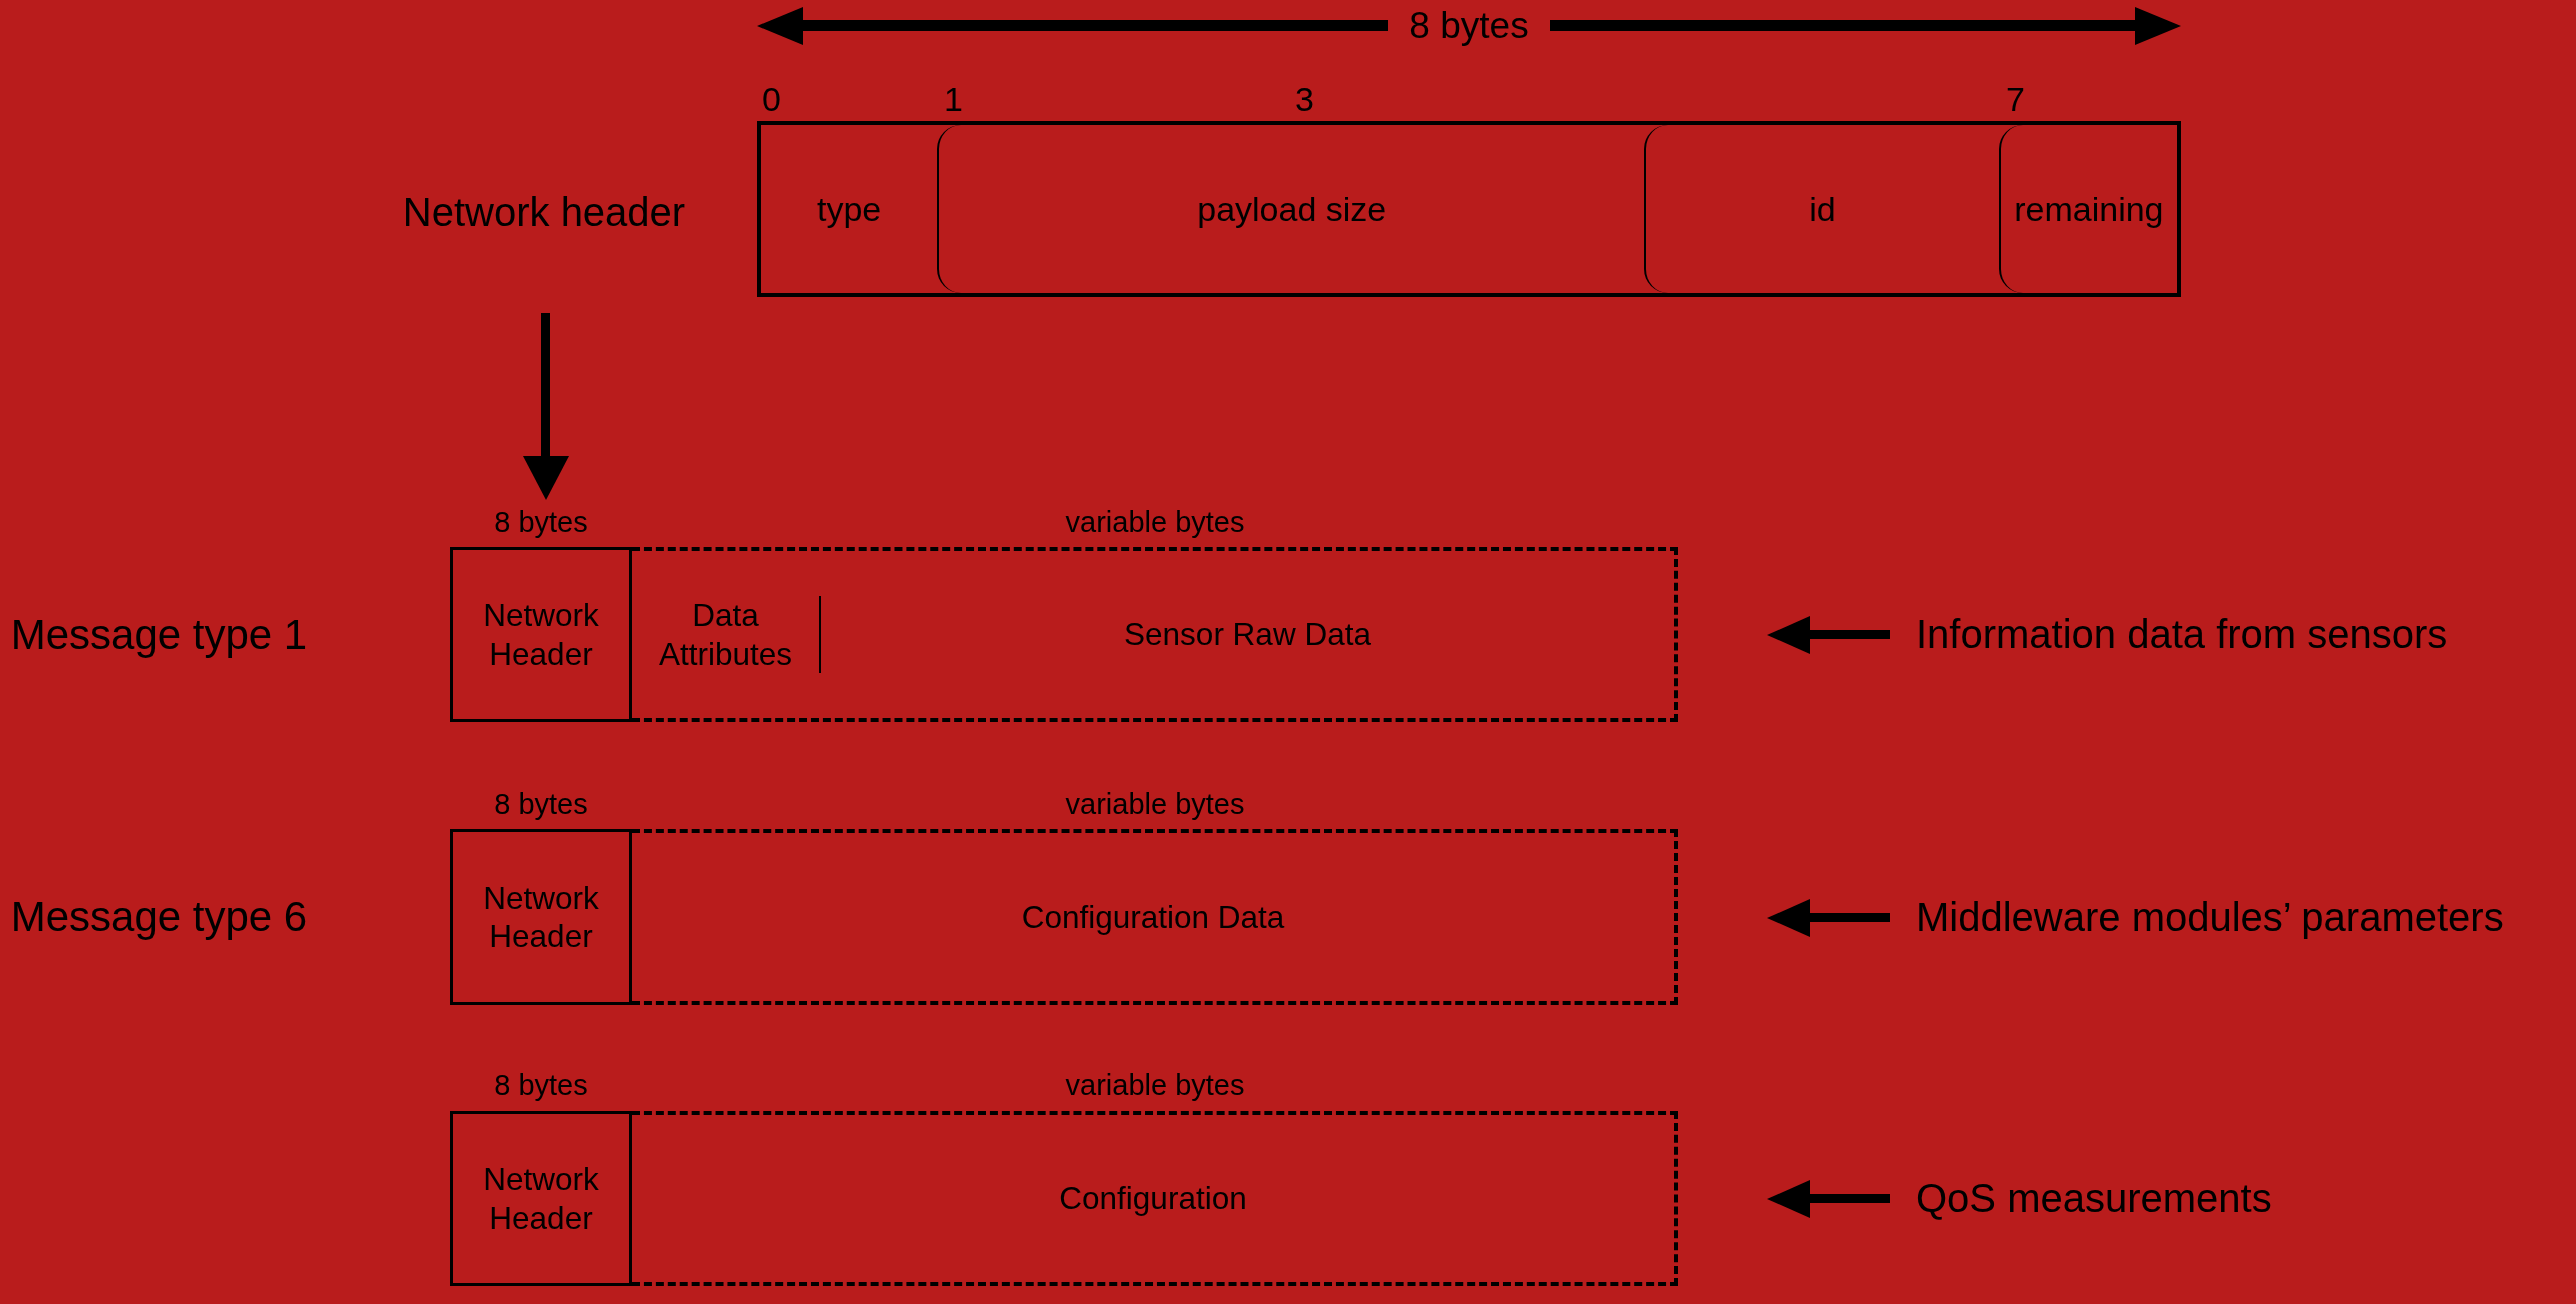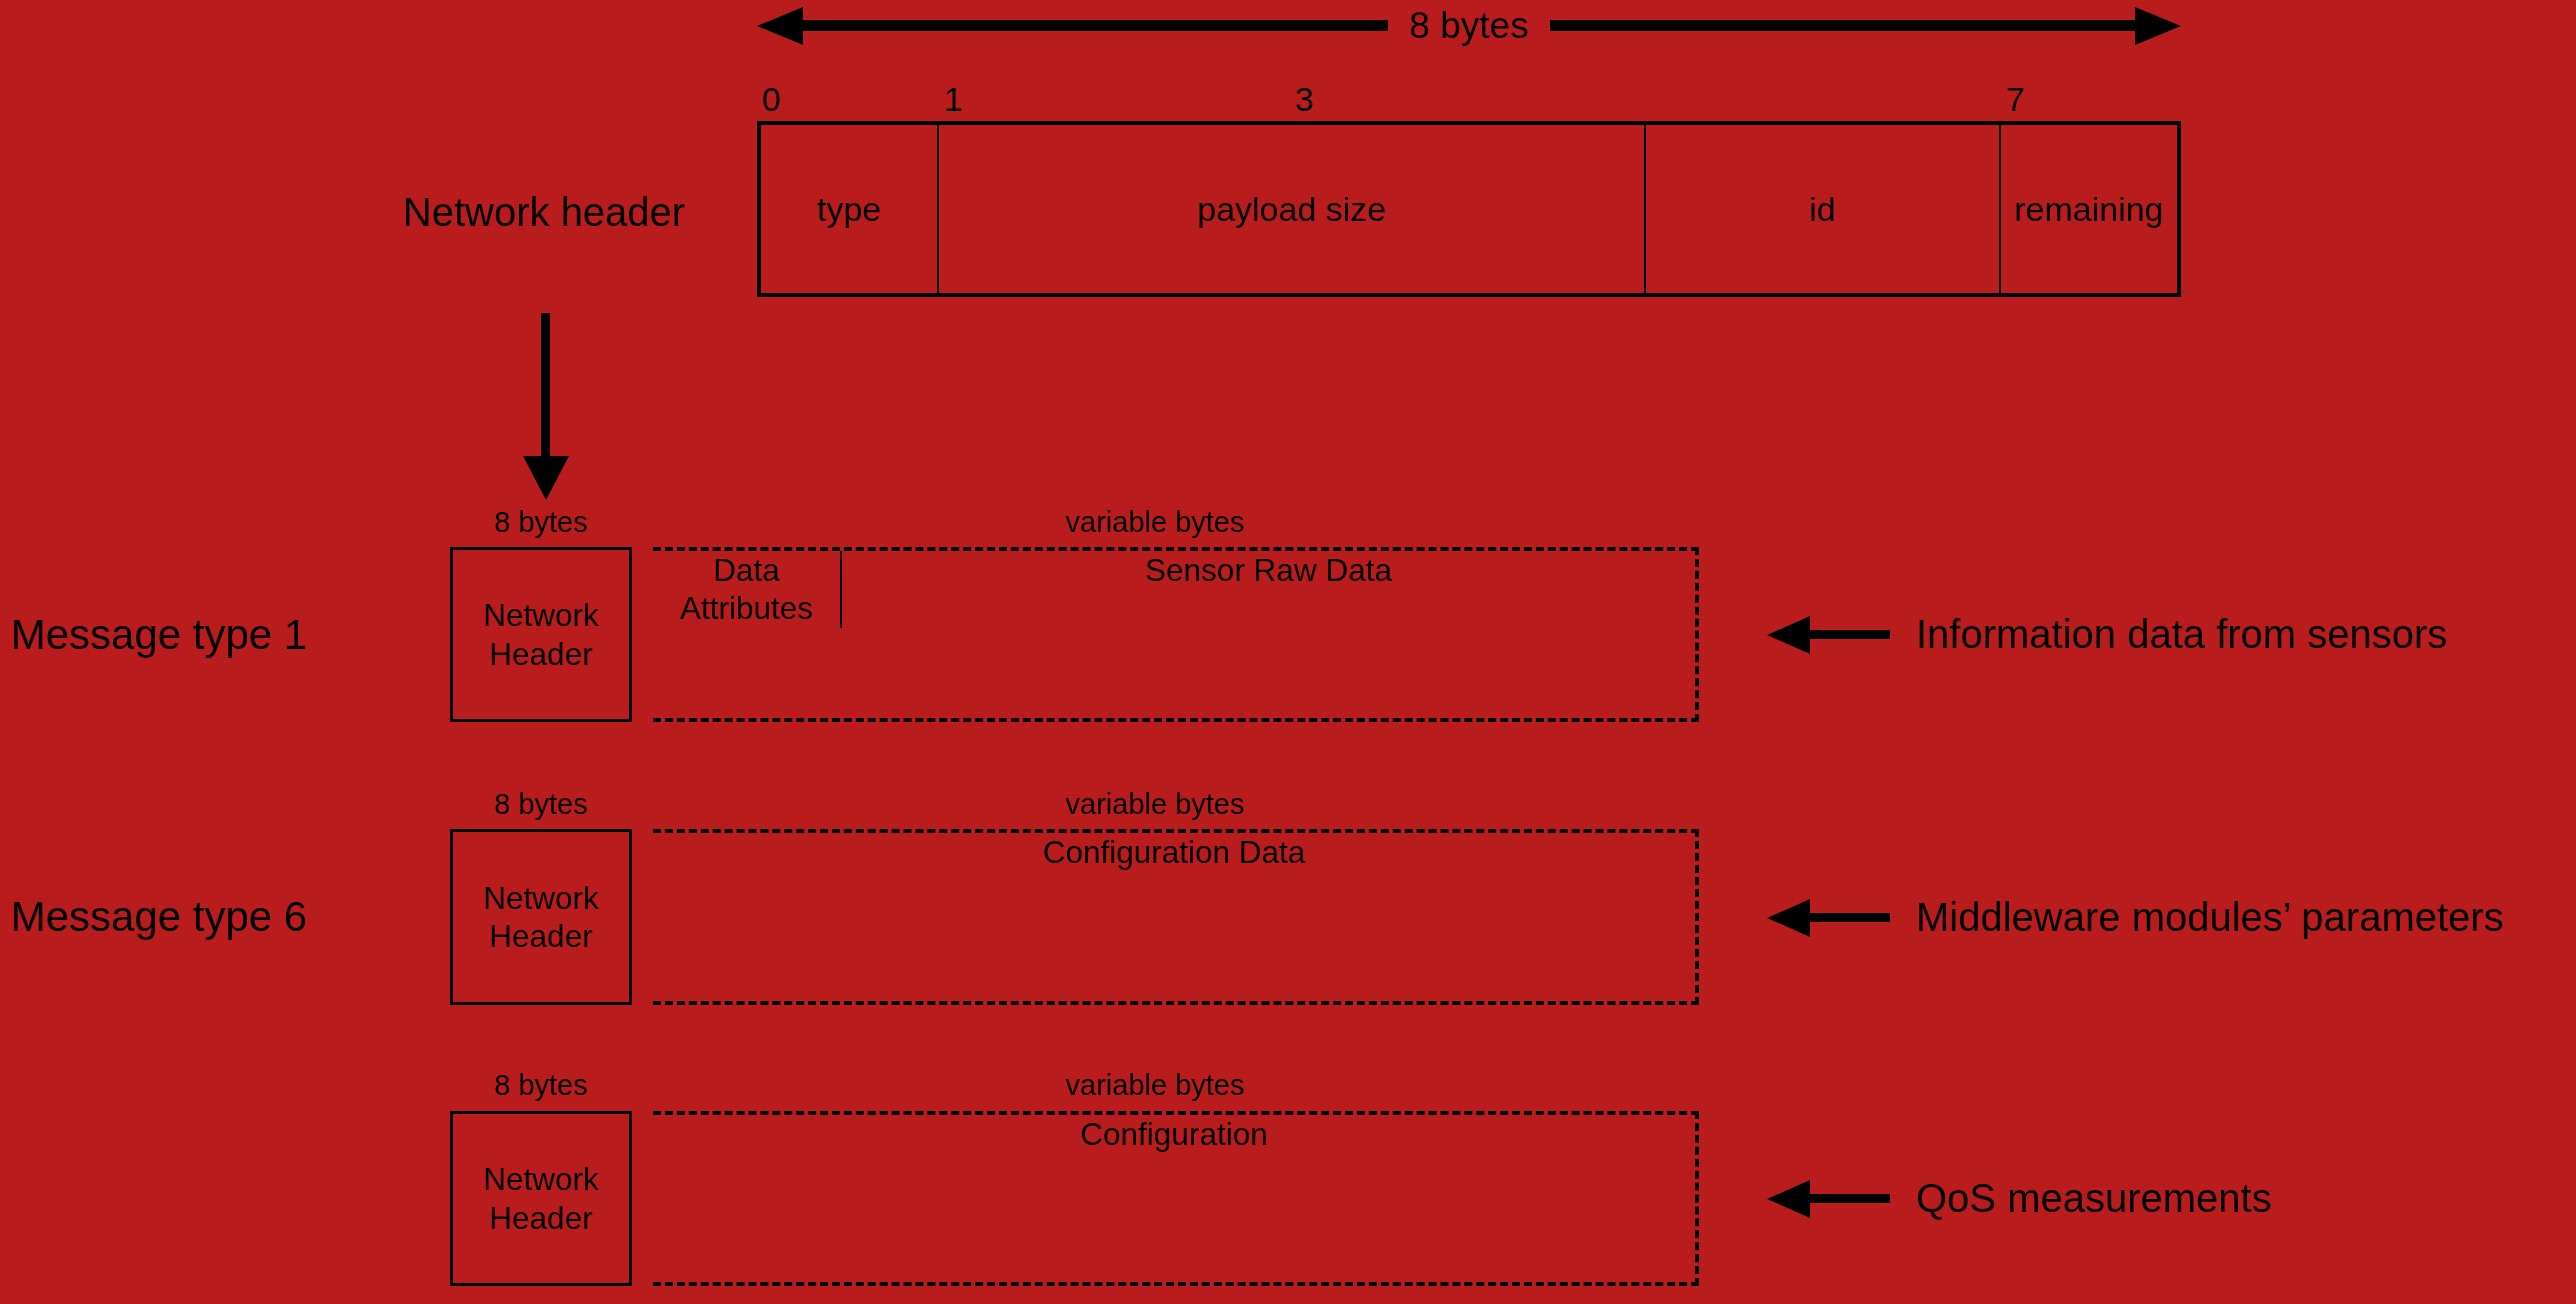--- a/index.html
+++ b/index.html
@@ -26,21 +26,21 @@
   .idx{font-size:34px;}
 
   
   .hdrbox{
     box-sizing:border-box;
     border:4.3px solid #000;
     display:flex;
   }
   .hdrbox .field{
     display:flex;align-items:center;justify-content:center;
-    font-size:34px;text-align:center;
+    font-size:34px;text-align:center;border-radius:24px;
   }
   .hdrbox .field.sep{border-left:2.9px solid #000;}
 
   
   .nh-label{font-size:40px;text-align:center;}
   .varrow-shaft{width:9.3px;background:#000;}
   .varrow-head{width:0;height:0;border-left:23px solid transparent;border-right:23px solid transparent;border-top:44px solid #000;}
 
   
   .rowlbl{display:flex;align-items:center;font-size:42px;}
@@ -48,21 +48,21 @@
   .solidbox{
     box-sizing:border-box;
     border:3.6px solid #000;
     display:flex;align-items:center;justify-content:center;
     font-size:31.5px;line-height:1.22;text-align:center;
   }
   .dashbox{
     box-sizing:border-box;
     border:4.3px dashed #000;
     border-left:none;
-    display:flex;align-items:flex-start;margin-left:21px;
+    display:flex;align-items:center;
   }
   .dashbox .seg{
     display:flex;align-items:center;justify-content:center;
     font-size:31.5px;line-height:1.22;text-align:center;
   }
   .dashbox .seg.sepr{border-right:2.9px solid #000;}
 
   
   .ann-arrow{display:flex;align-items:center;}
   .ann-arrow .head{width:0;height:0;border-top:19.3px solid transparent;border-bottom:19.3px solid transparent;border-right:43px solid #000;}

